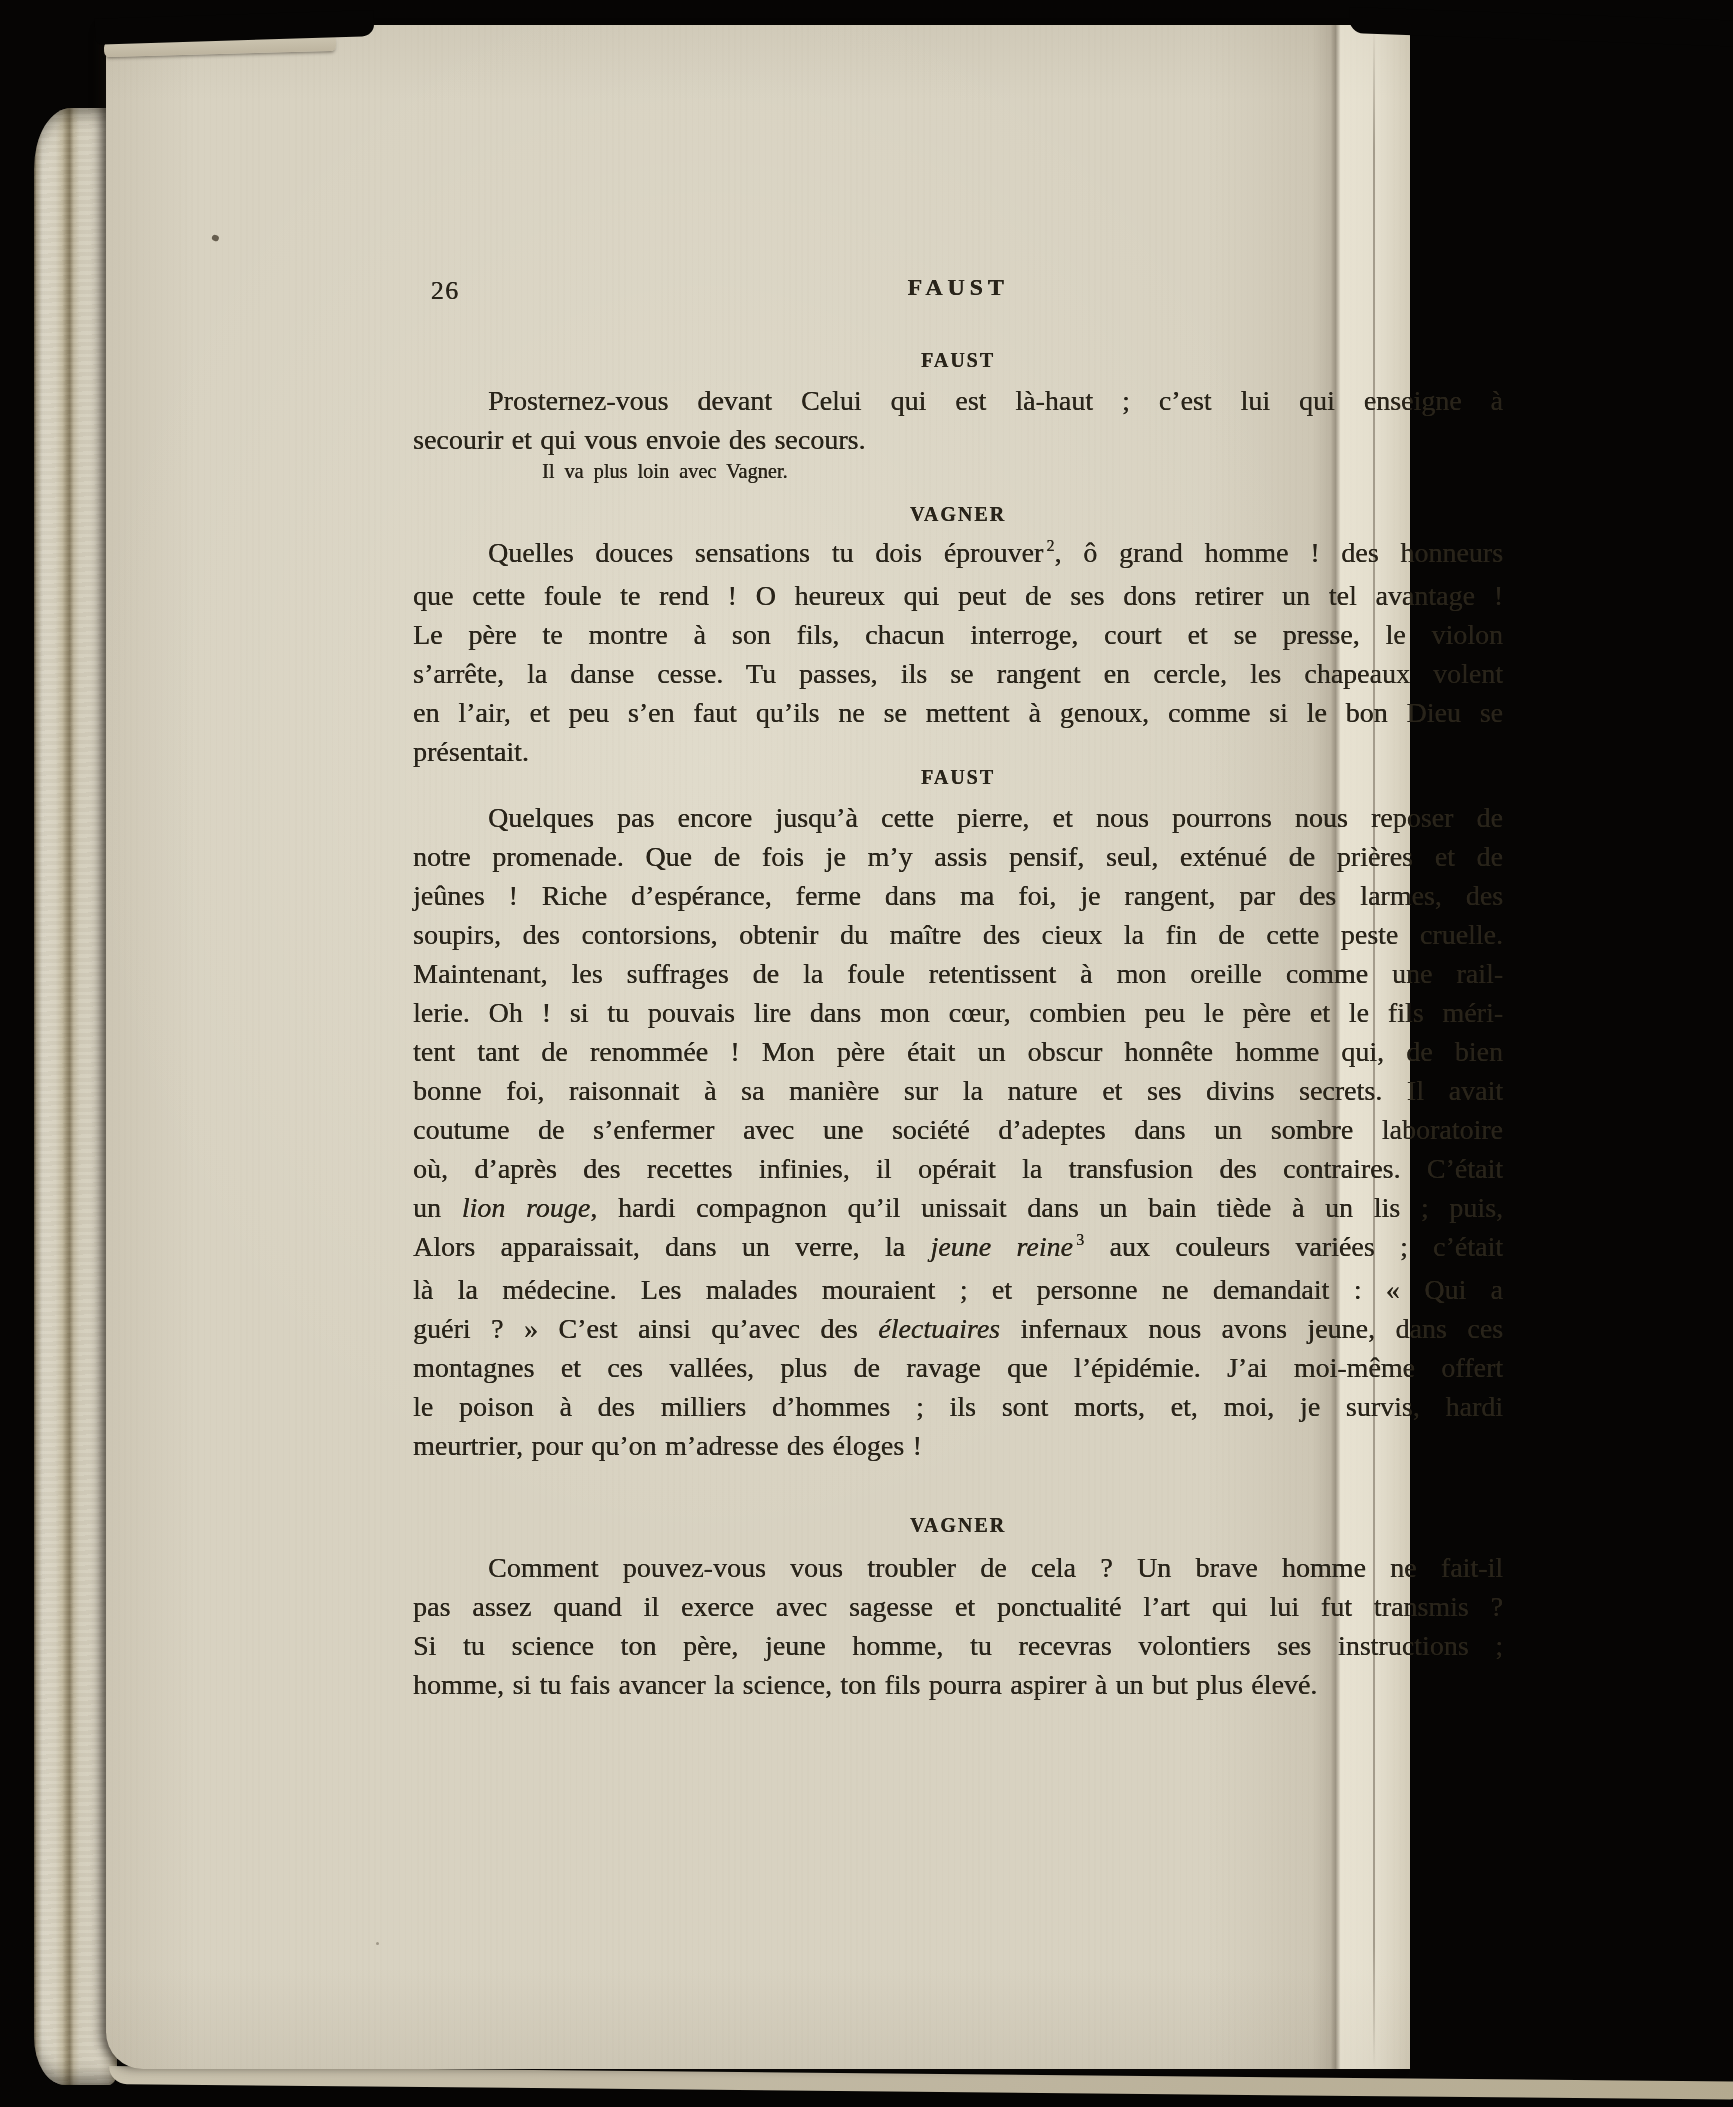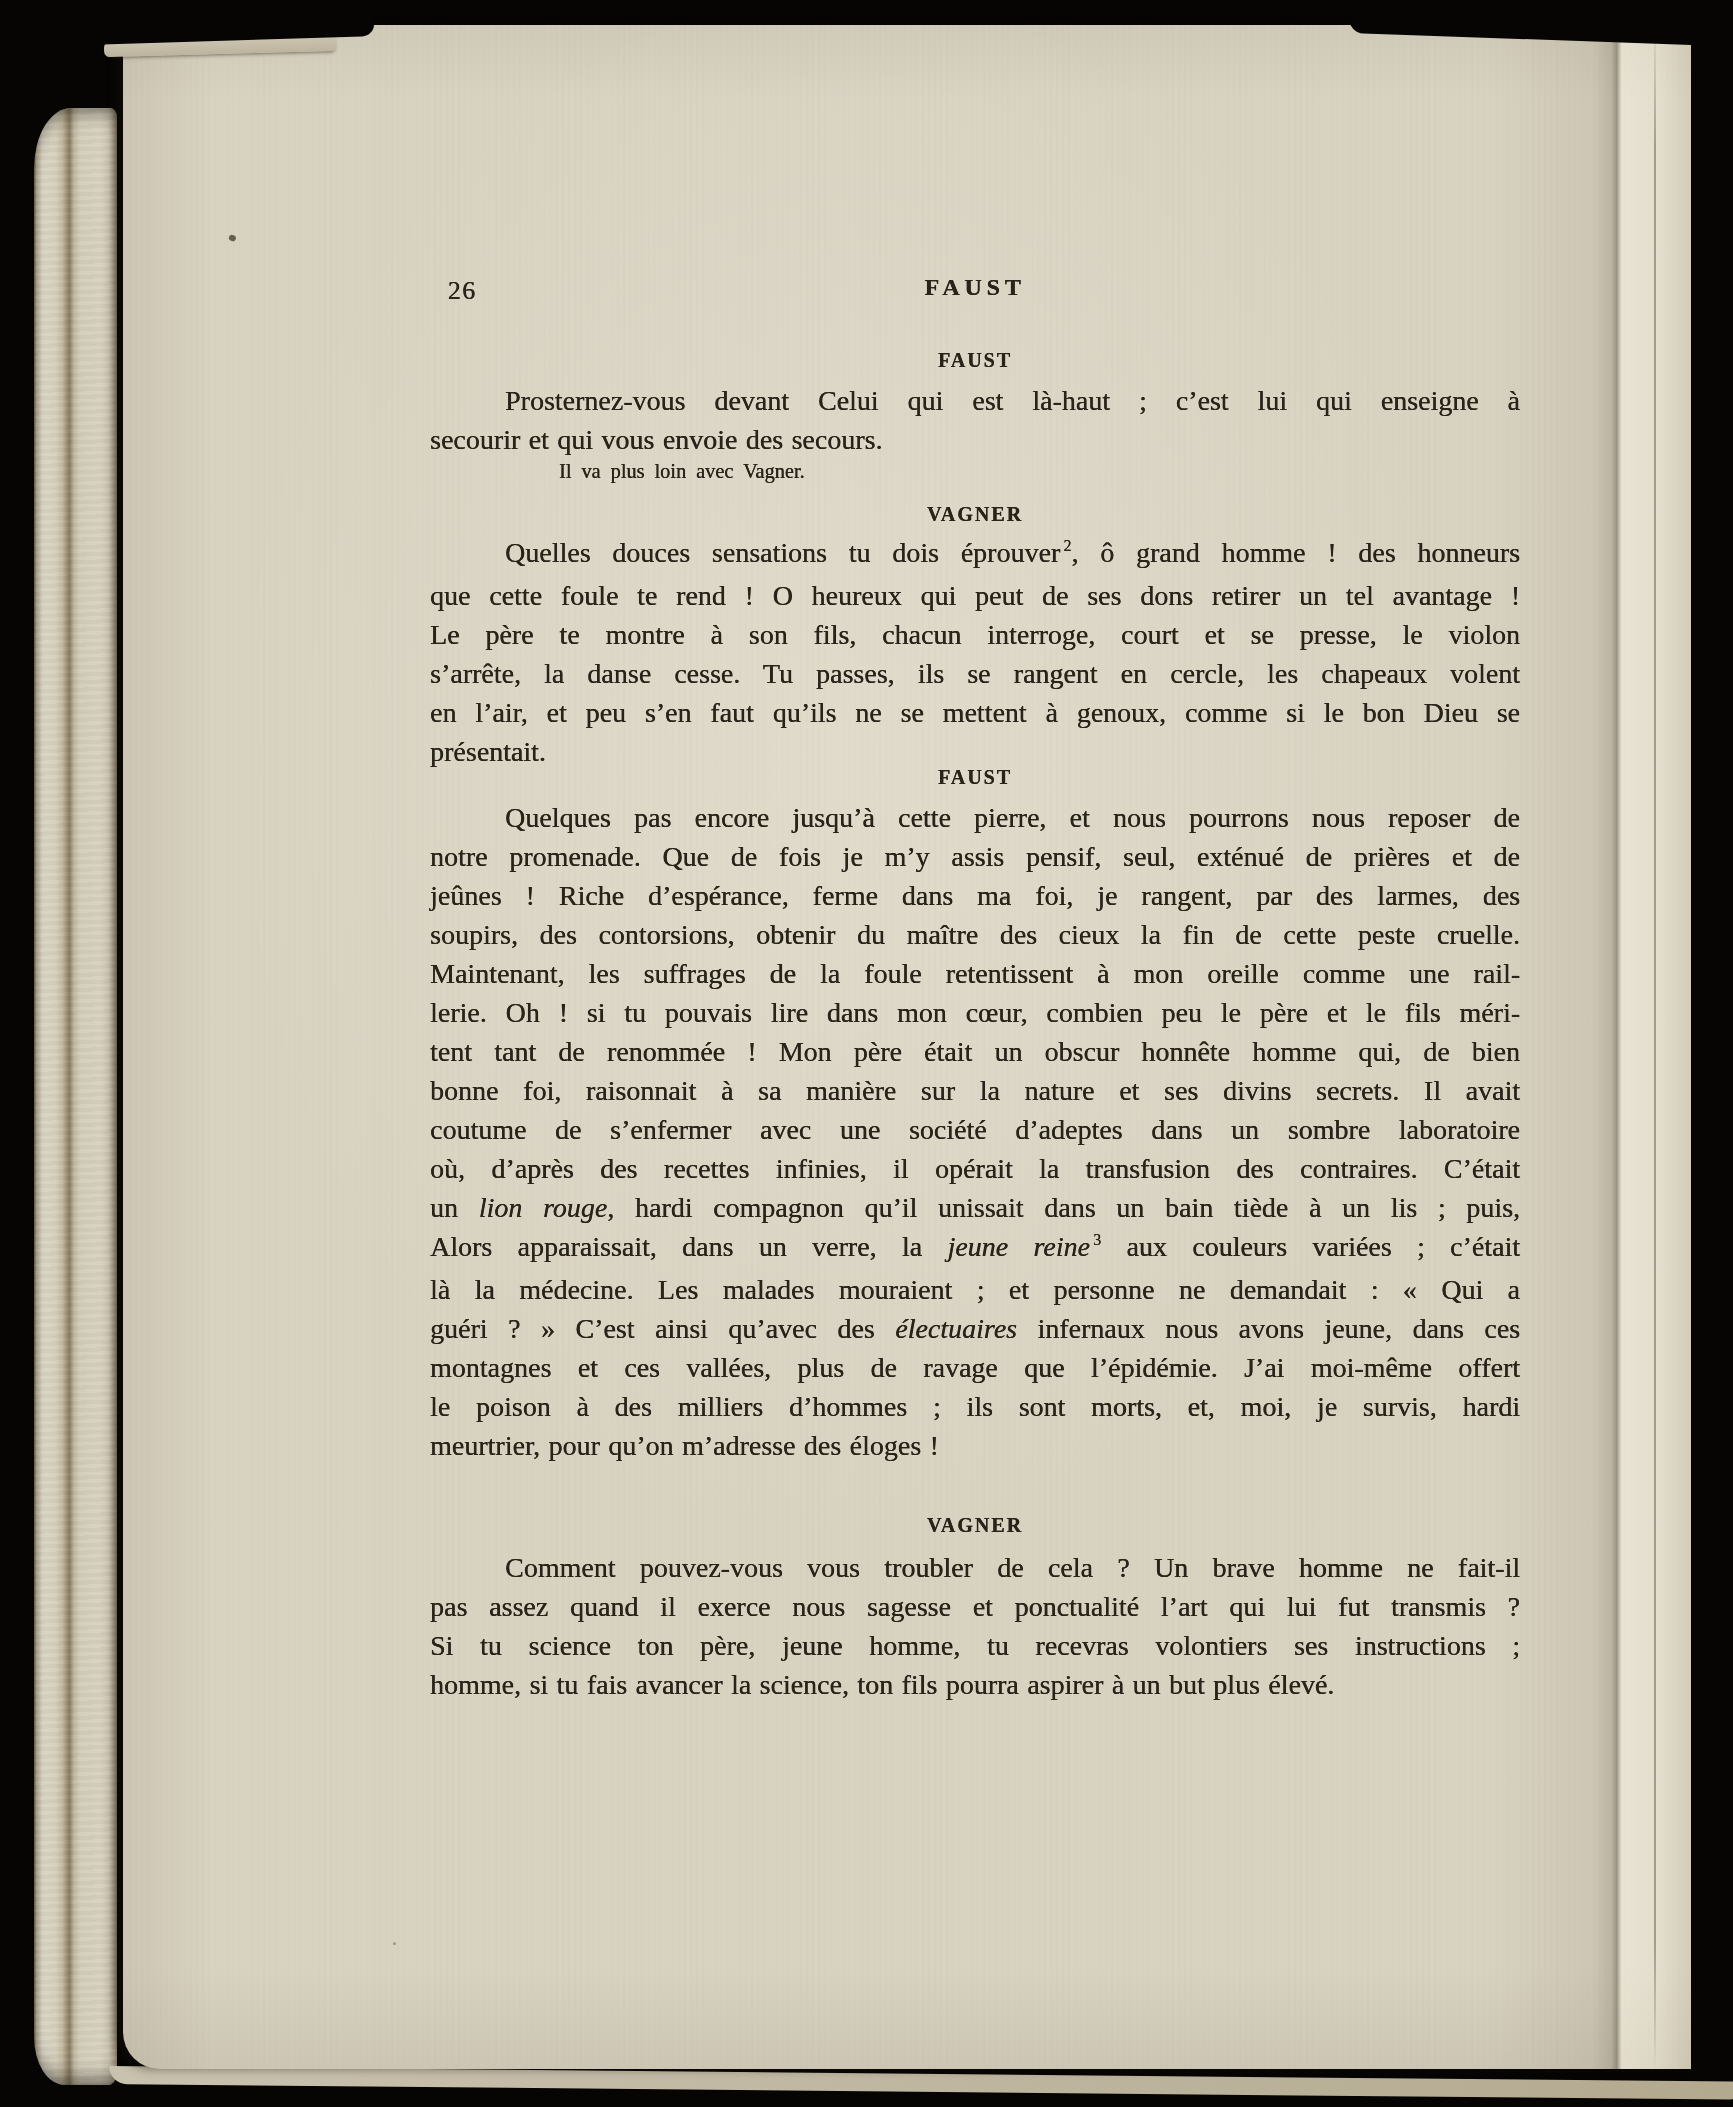--- a/index.html
+++ b/index.html
@@ -10,21 +10,21 @@
   .deckle{position:absolute;left:34px;top:108px;width:83px;height:1977px;z-index:1;
     border-radius:37px 6.8px 9.5px 31px / 61px 9.5px 12.3px 48px;
     background:linear-gradient(90deg,#6e6450 0%,#b9b098 3%,#ddd8c8 10%,#d6d0be 26%,
       #c4bba2 34%,#998e72 40%,#887d63 43%,#c0b79f 48%,#d3cdbb 55%,#d8d2c1 78%,
       #cfc8b5 90%,#b5ab92 97%,#a2987e 100%);
     box-shadow:inset 0 12.3px 17.7px -8.2px rgba(20,16,10,.55), inset 0 -15px 19px -9.5px rgba(20,16,10,.6);}
   .deckle::after{content:"";position:absolute;inset:0;border-radius:inherit;opacity:.55;
     background:repeating-linear-gradient(178deg,rgba(255,255,248,.06) 0 3.4px,rgba(60,50,35,.07) 3.4px 7.5px);}
 
   
-  .page{position:absolute;left:123px;top:24.5px;width:1568px;height:2044px;z-index:2;
+  .page{position:absolute;left:106px;top:24.5px;width:1304px;height:2044px;z-index:2;
     background-color:#d8d2c1;border-radius:6.8px 0 0 37px;
     box-shadow:-8.2px 2px 11px -4.1px rgba(20,16,10,.65);
     background-image:
       radial-gradient(ellipse 1022px 1295px at 46% 36%, rgba(255,252,240,.22), rgba(0,0,0,0) 62%),
       linear-gradient(90deg, rgba(120,105,80,.12) 0px, rgba(0,0,0,0) 89px),
       linear-gradient(0deg, rgba(100,88,66,.10) 0px, rgba(0,0,0,0) 102px),
       linear-gradient(180deg, rgba(110,98,76,.08) 0px, rgba(0,0,0,0) 75px);}
   .page::before{content:"";position:absolute;inset:0;border-radius:inherit;opacity:.5;pointer-events:none;
     background:repeating-linear-gradient(90deg, rgba(140,128,104,.05) 0 1.4px, rgba(0,0,0,0) 1.4px 6.1px);}
 
@@ -118,21 +118,21 @@
           <div class="line"><span>Alors apparaissait, dans un verre, la </span><span class="it">jeune reine</span><sup>3</sup><span> aux couleurs variées ; c’était</span></div>
           <div class="line">là la médecine. Les malades mouraient ; et personne ne demandait : « Qui a</div>
           <div class="line"><span>guéri ? » C’est ainsi qu’avec des </span><span class="it">électuaires</span><span> infernaux nous avons jeune, dans ces</span></div>
           <div class="line">montagnes et ces vallées, plus de ravage que l’épidémie. J’ai moi-même offert</div>
           <div class="line">le poison à des milliers d’hommes ; ils sont morts, et, moi, je survis, hardi</div>
           <div class="line last">meurtrier, pour qu’on m’adresse des éloges !</div>
         </div>
         <div class="speaker" style="top: 1489px;">VAGNER</div>
         <div class="para" style="top: 1523px;">
           <div class="line first">Comment pouvez-vous vous troubler de cela ? Un brave homme ne fait-il</div>
-          <div class="line">pas assez quand il exerce nous sagesse et ponctualité l’art qui lui fut transmis ?</div>
+          <div class="line">pas assez quand il exerce avec sagesse et ponctualité l’art qui lui fut transmis ?</div>
           <div class="line">Si tu science ton père, jeune homme, tu recevras volontiers ses instructions ;</div>
           <div class="line last">homme, si tu fais avancer la science, ton fils pourra aspirer à un but plus élevé.</div>
         </div>
       </div>
 
     <div class="speck s1"></div>
     <div class="speck s2"></div>
     <div class="speck s3"></div>
   </div>
 

